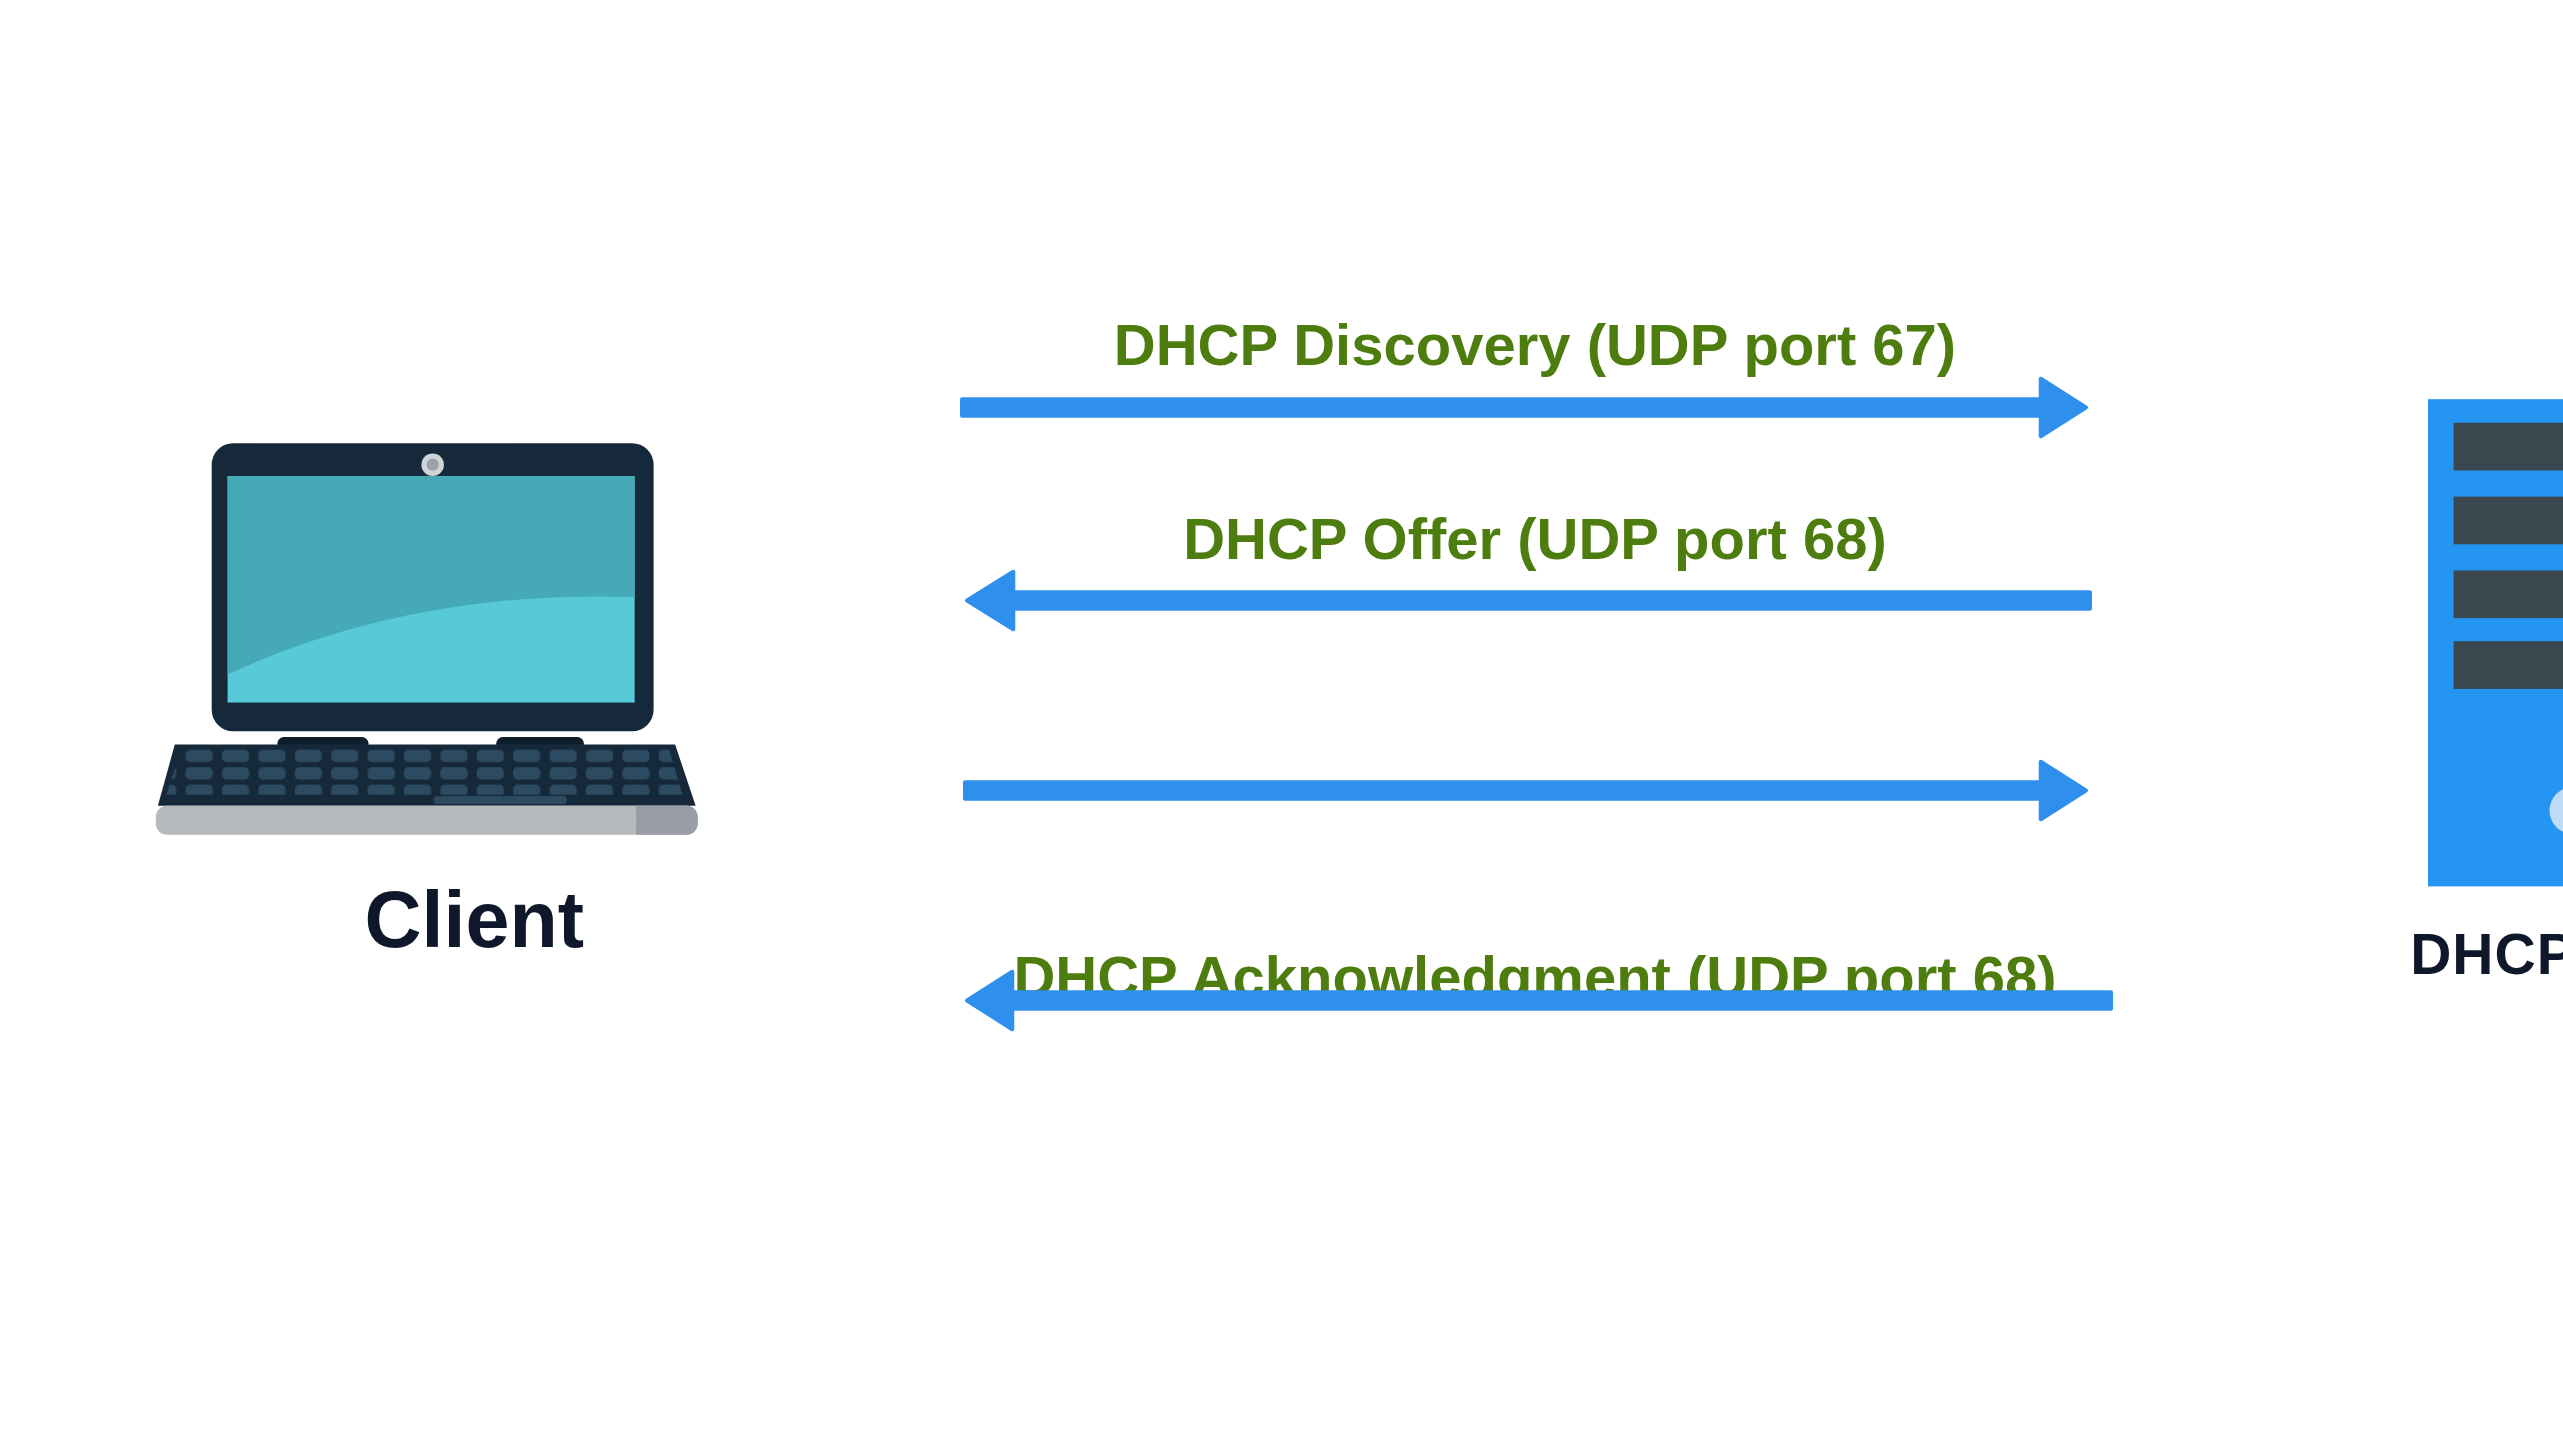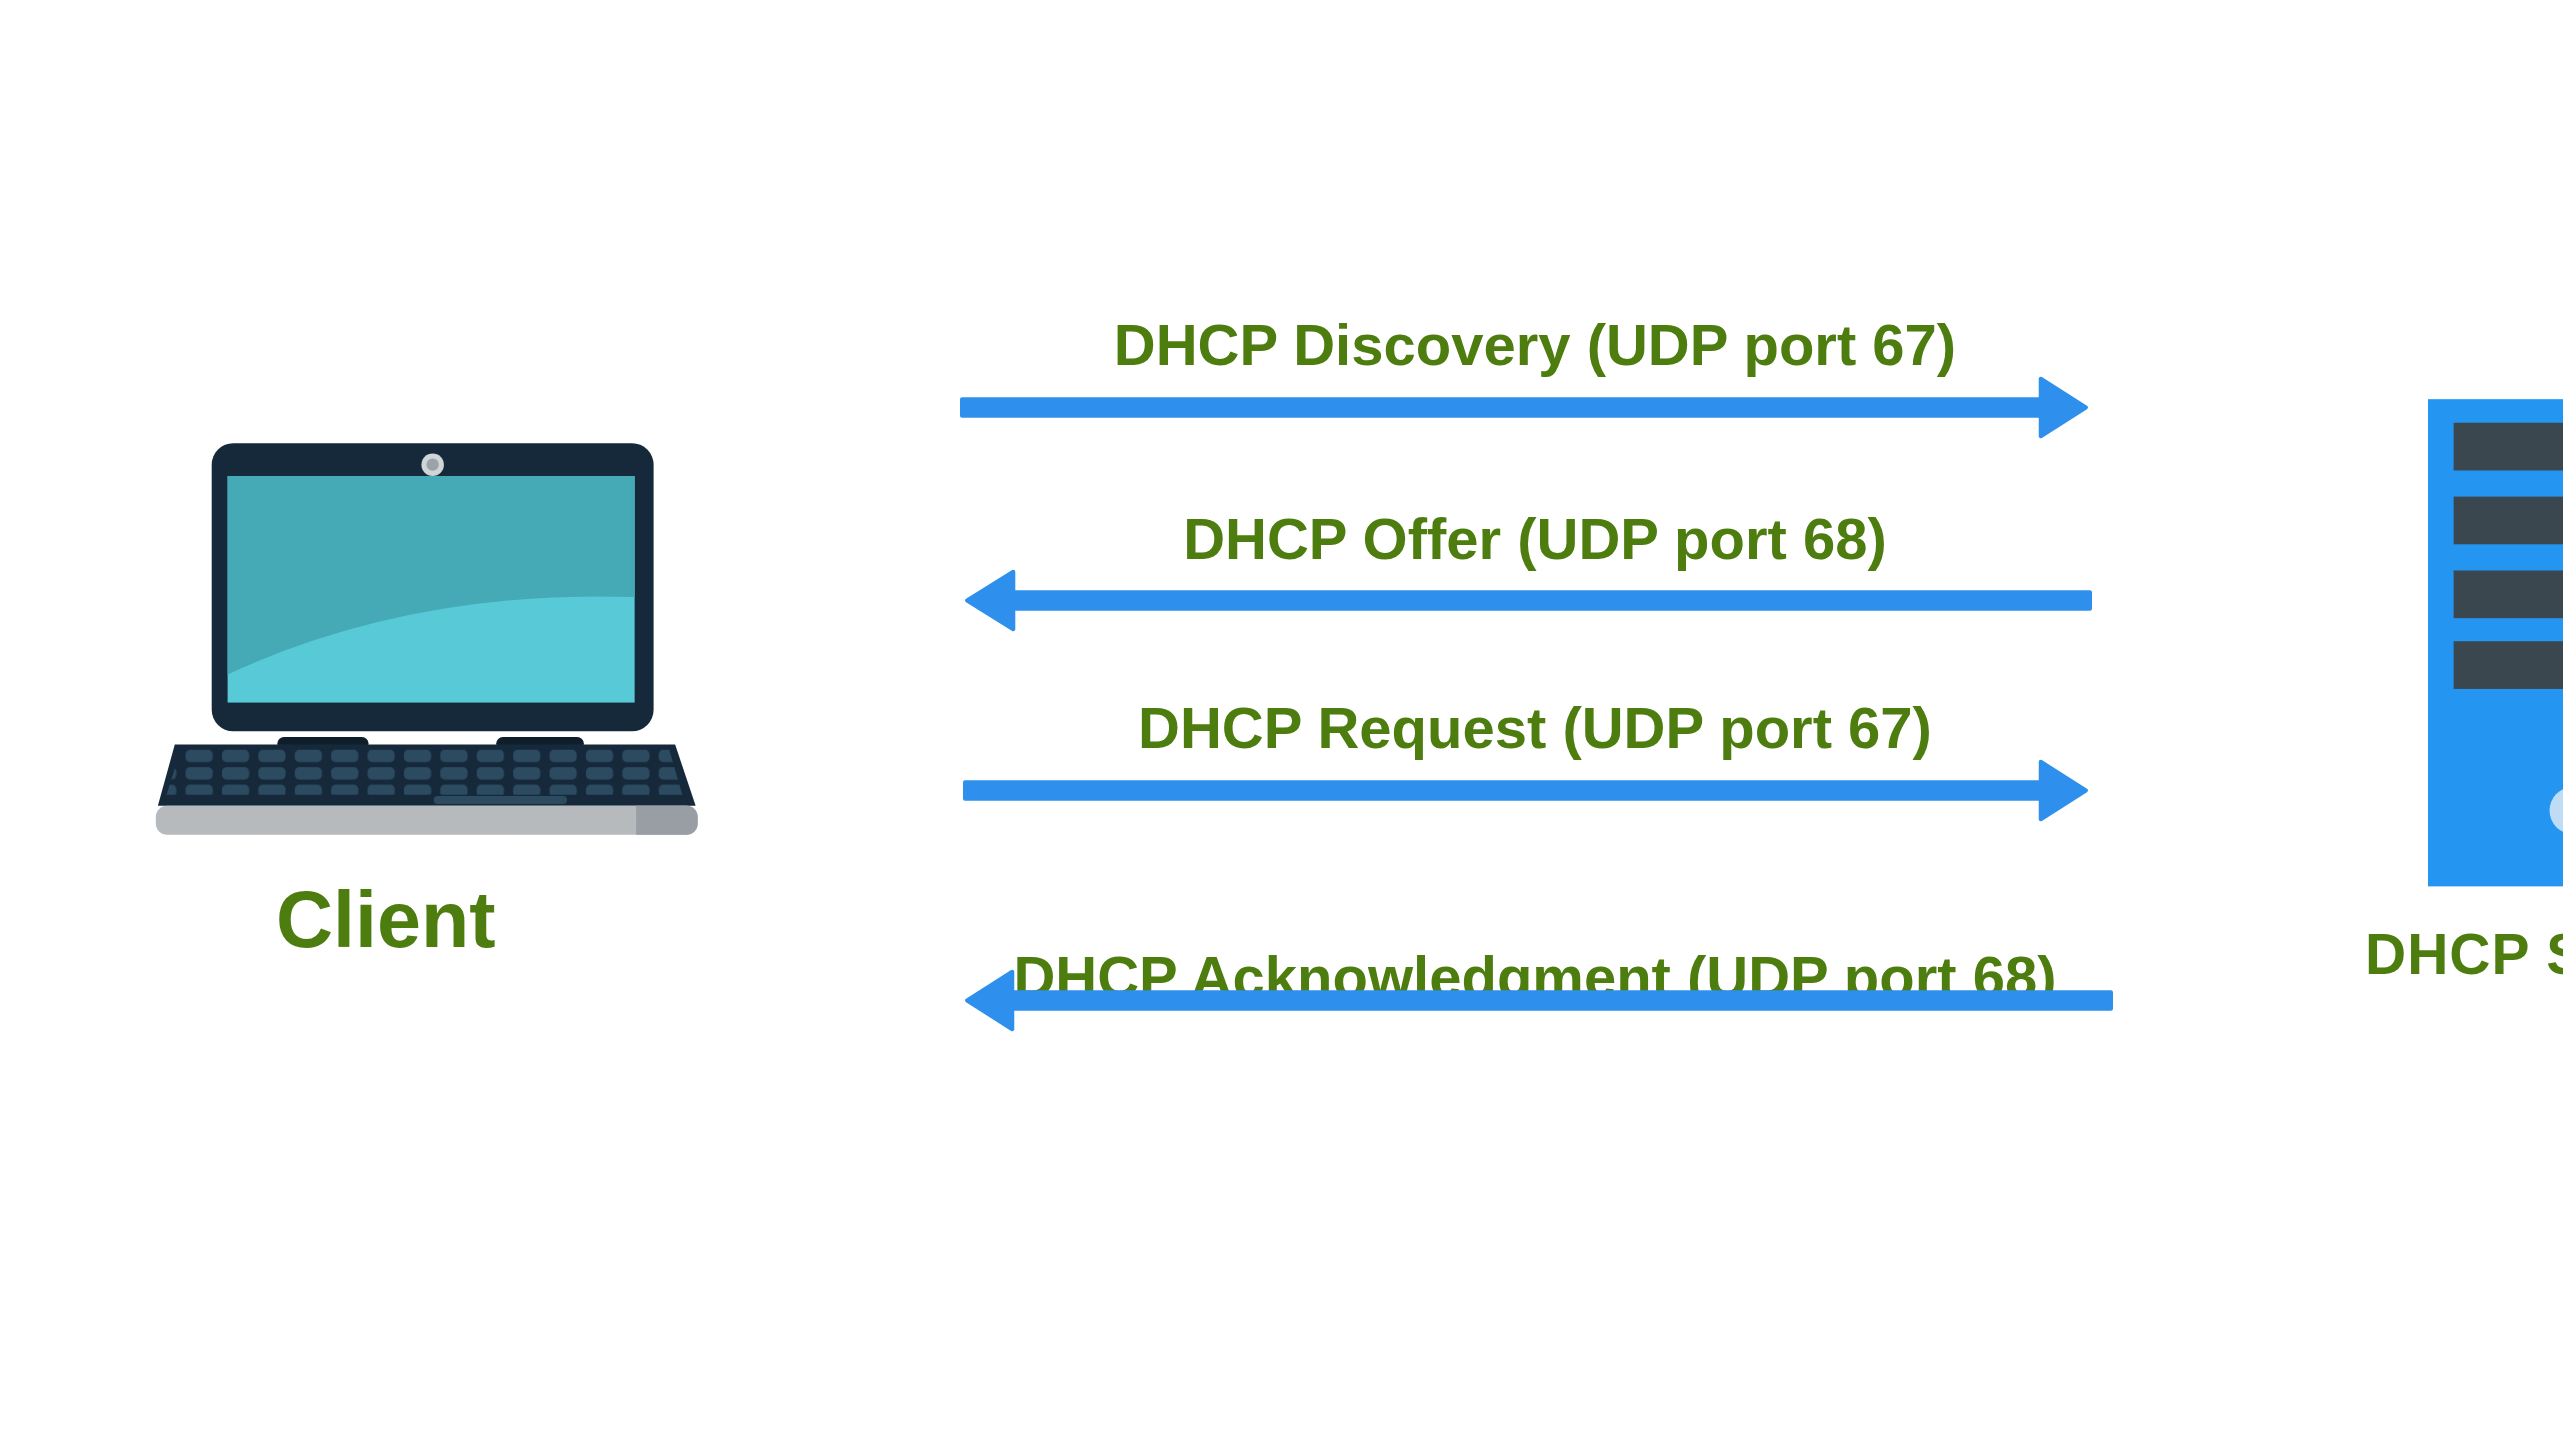--- a/index.html
+++ b/index.html
@@ -23,24 +23,24 @@
     font-weight: 700;
     line-height: 1;
     color: #4d7c0f;
     letter-spacing: 0;
     white-space: nowrap;
   }
 
   
   .endpoint-label {
     position: absolute;
-    text-align: left;
+    text-align: right;
     font-weight: 700;
     line-height: 1;
-    color: #4d7c0f;
+    color: #0f172a;
     white-space: nowrap;
   }
   .client-label {
     left: 276px; width: 308px; top: 880px;
     font-size: 79px;
   }
   .server-label {
     left: 2365px; width: 410px; top: 926px;
     font-size: 57px;
     letter-spacing: 1px;
@@ -105,21 +105,20 @@
   <div class="msg-label" style="top:316px;">DHCP Discovery (UDP port 67)</div>
   <svg class="arrow-svg" style="left:960px; top:374px;" width="1130" height="67" viewBox="0 0 2205 130">
     <path d="M4 49 L2109 49 L2109 9 L2197 65 L2109 121 L2109 81 L4 81 Z" fill="#2E90EC" stroke="#2E90EC" stroke-width="8" stroke-linejoin="round"></path>
   </svg>
 
   <div class="msg-label" style="top:510px;text-align:center;">DHCP Offer (UDP port 68)</div>
   <svg class="arrow-svg" style="left:963px; top:567px;" width="1129" height="67" viewBox="0 0 2202 130">
     <path d="M2198 49 L98 49 L98 9 L8 65 L98 121 L98 81 L2198 81 Z" fill="#2E90EC" stroke="#2E90EC" stroke-width="8" stroke-linejoin="round"></path>
   </svg>
 
-  <div class="msg-label" style="top:699px;">DHCP Request (UDP port 67)</div>
   <svg class="arrow-svg" style="left:963px; top:757px;" width="1127" height="67" viewBox="0 0 2199 130">
     <path d="M4 49 L2103 49 L2103 9 L2191 65 L2103 121 L2103 81 L4 81 Z" fill="#2E90EC" stroke="#2E90EC" stroke-width="8" stroke-linejoin="round"></path>
   </svg>
 
   <div class="msg-label" style="top:948px;">DHCP Acknowledgment (UDP port 68)</div>
   <svg class="arrow-svg" style="left:963px; top:967px;" width="1150" height="67" viewBox="0 0 2243 130">
     <path d="M2239 49 L96 49 L96 9 L8 65 L96 121 L96 81 L2239 81 Z" fill="#2E90EC" stroke="#2E90EC" stroke-width="8" stroke-linejoin="round"></path>
   </svg>
 
 </div>

